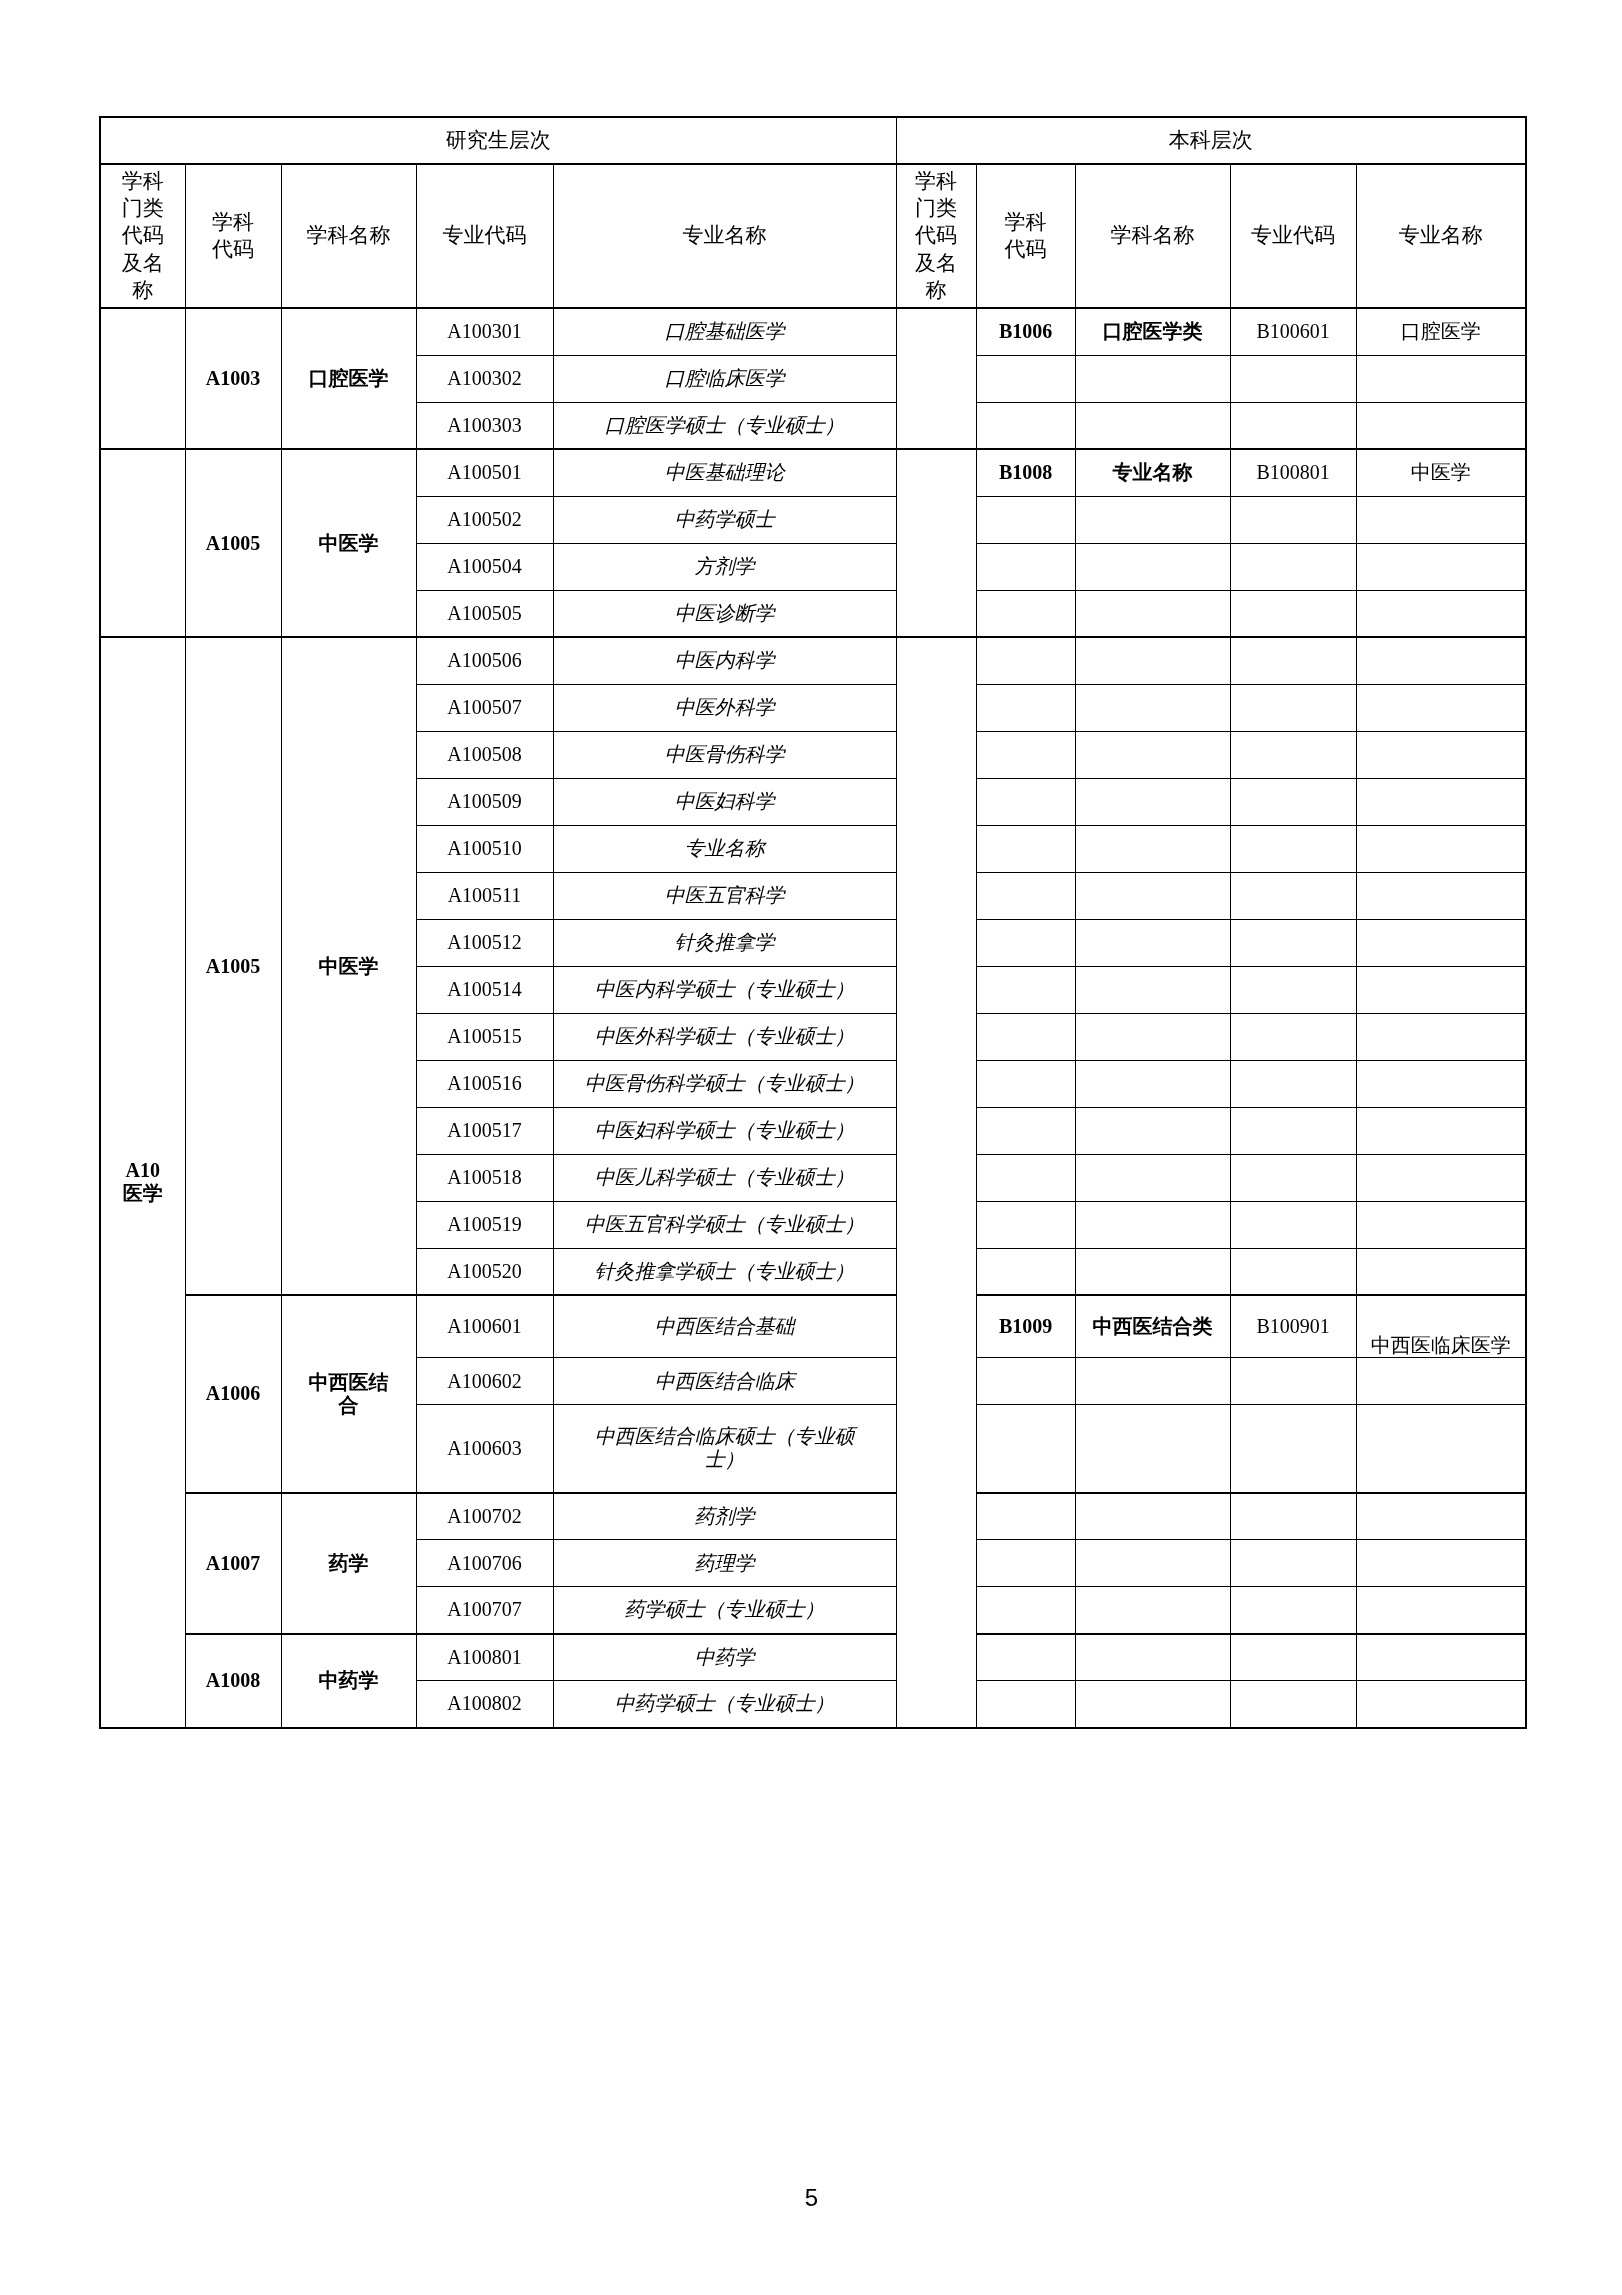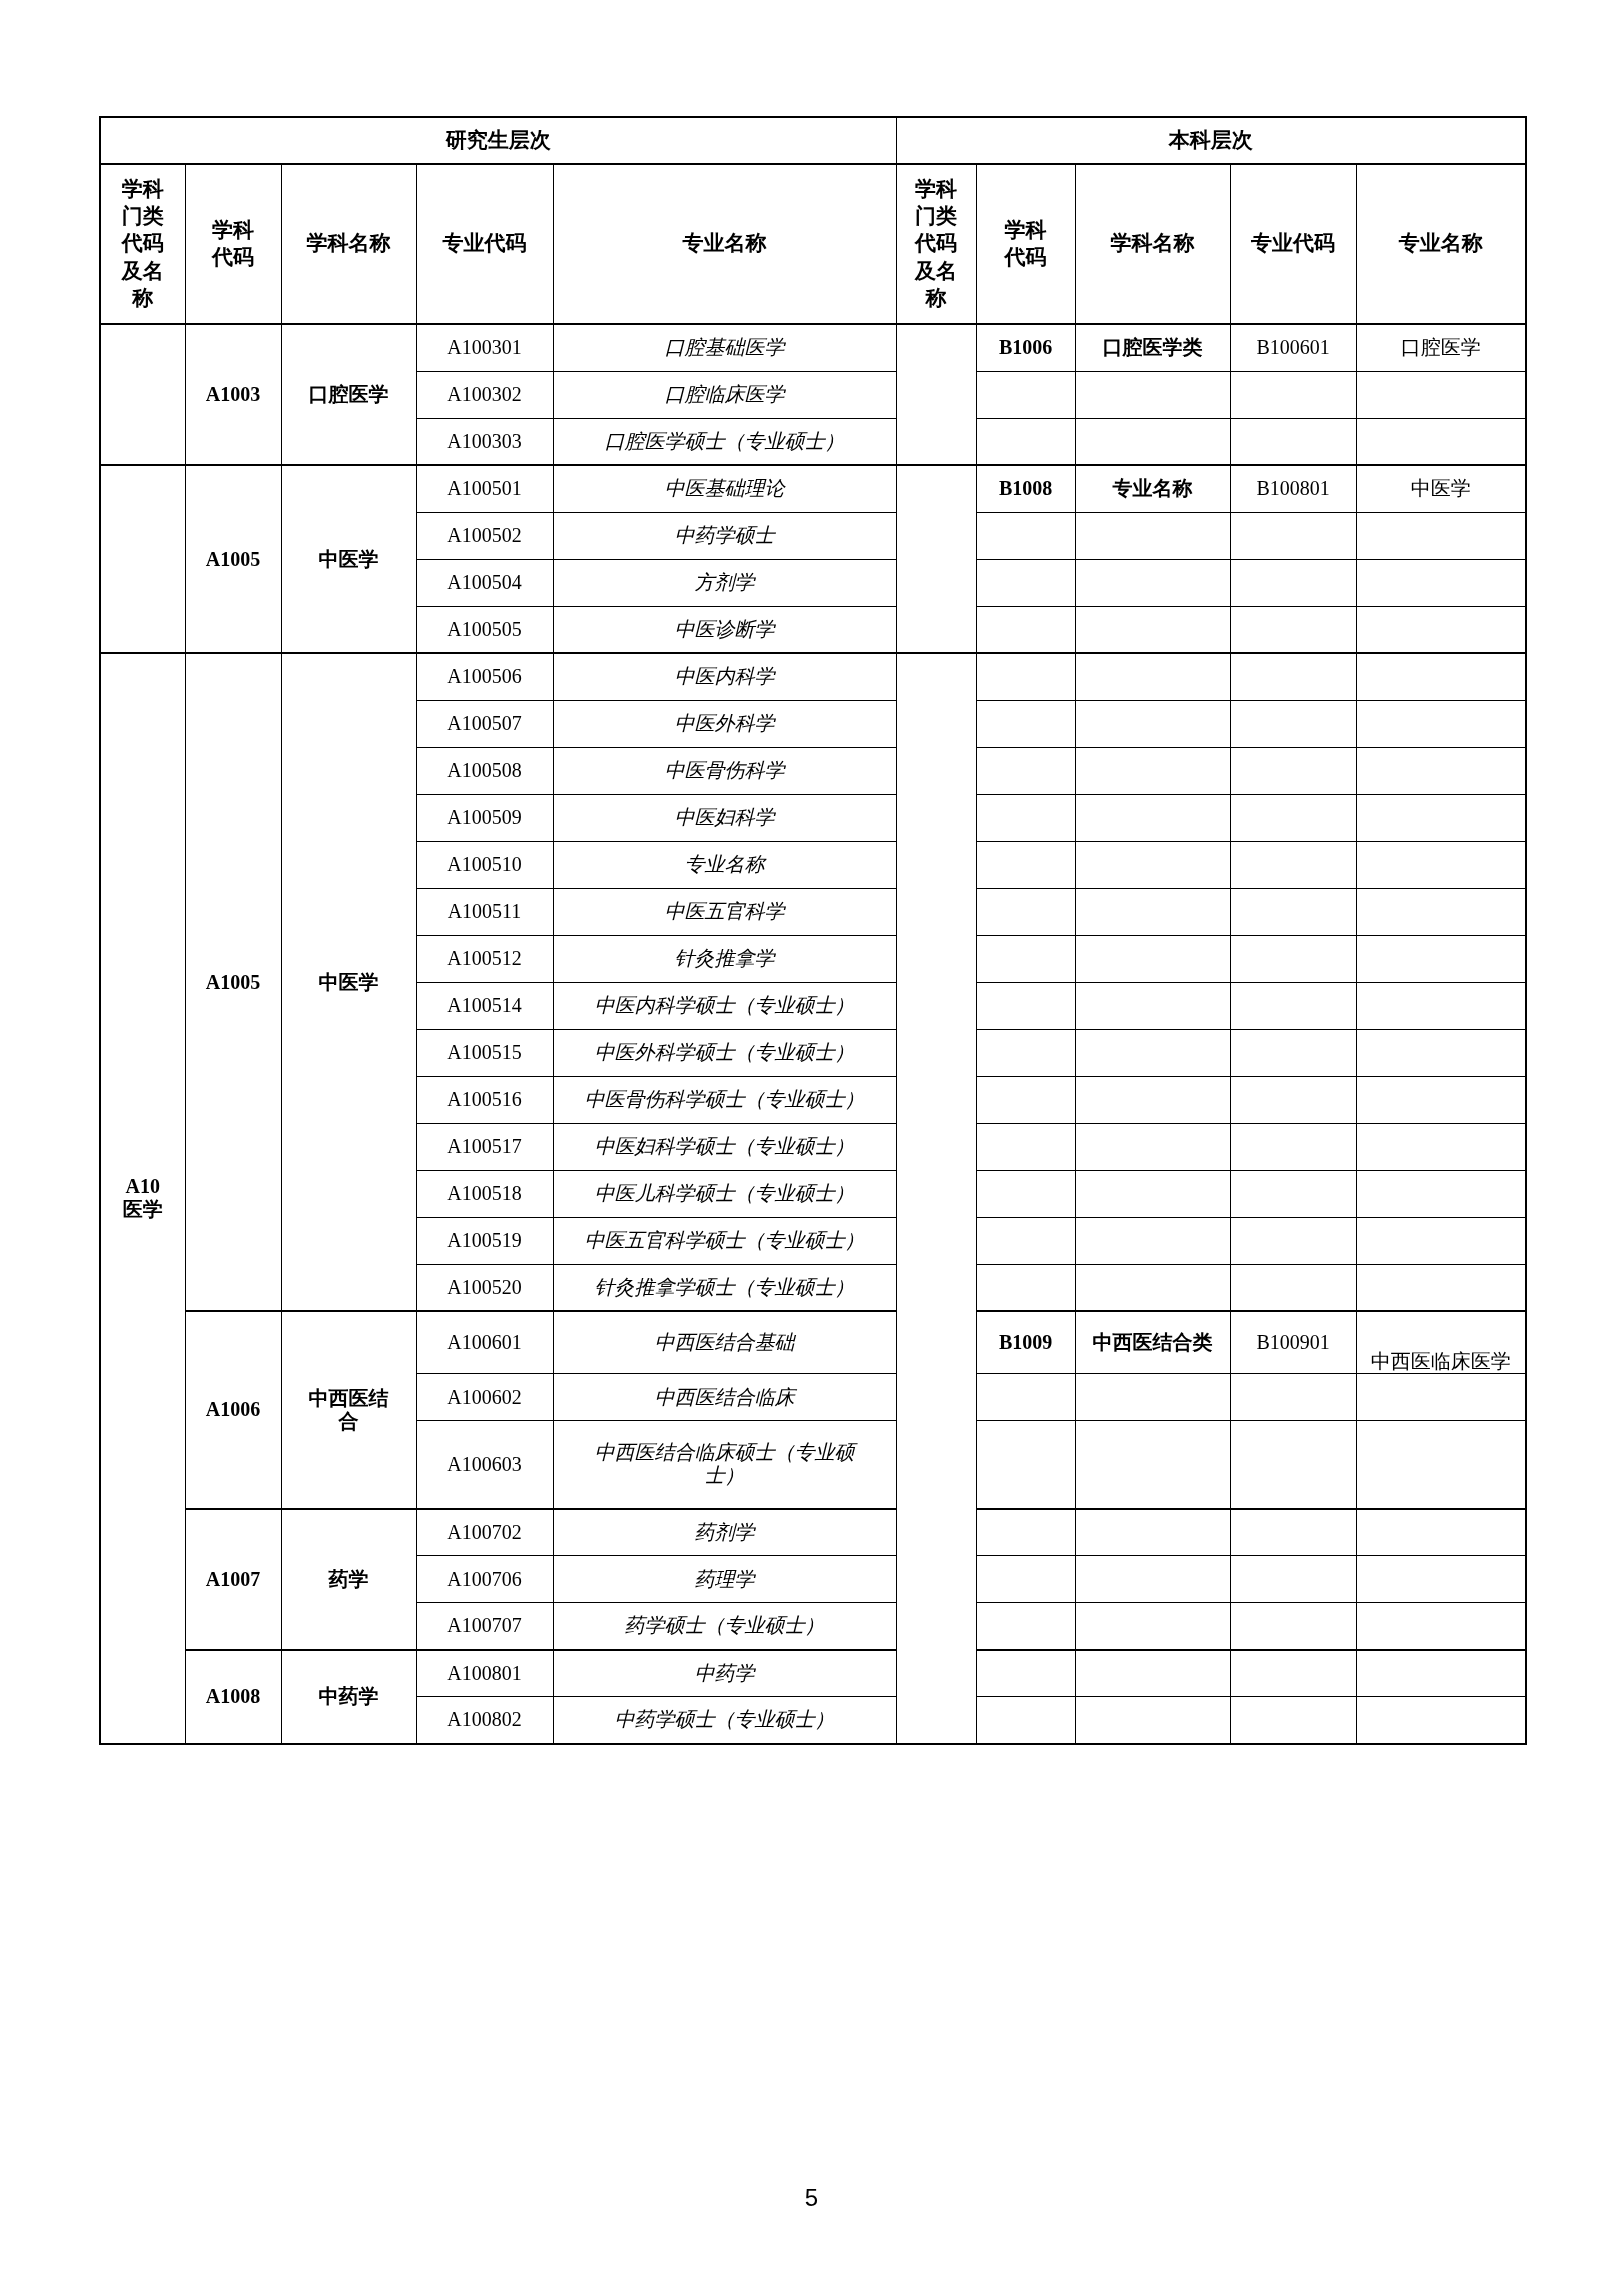--- a/index.html
+++ b/index.html
@@ -15,24 +15,24 @@
   }
   td{
     border:1.3px solid #000;
     text-align:center;vertical-align:middle;
     font-size:20px;line-height:1.15;
     padding:0 3.9px;overflow:hidden;
     word-break:break-all;
   }
   tr{height:47px;}
   tr.band{height:47px;}
-  tr.colhead{height:160px;}
+  tr.colhead{height:144px;}
   tr.tall{height:88px;}
   .b{font-weight:bold;}
-  .hcell{font-weight:bold;font-size:21px;line-height:1.3;}
+  .hcell{font-weight:normal;font-size:21px;line-height:1.3;}
   .bb4{border-bottom-width:2.6px;}
   .bb3{border-bottom-width:2px;}
   .bt4{border-top-width:2.6px;}
   .padname{padding:0 27.5px;font-style:italic;}
   .nw70{display:inline-block;max-width:47px;}
   .nw140{display:inline-block;max-width:93px;}
   .nw200{display:inline-block;max-width:131px;}
   .nw230{display:inline-block;max-width:152px;margin-top:38px;}
   .catline{font-weight:bold;}
   .pagenum{

